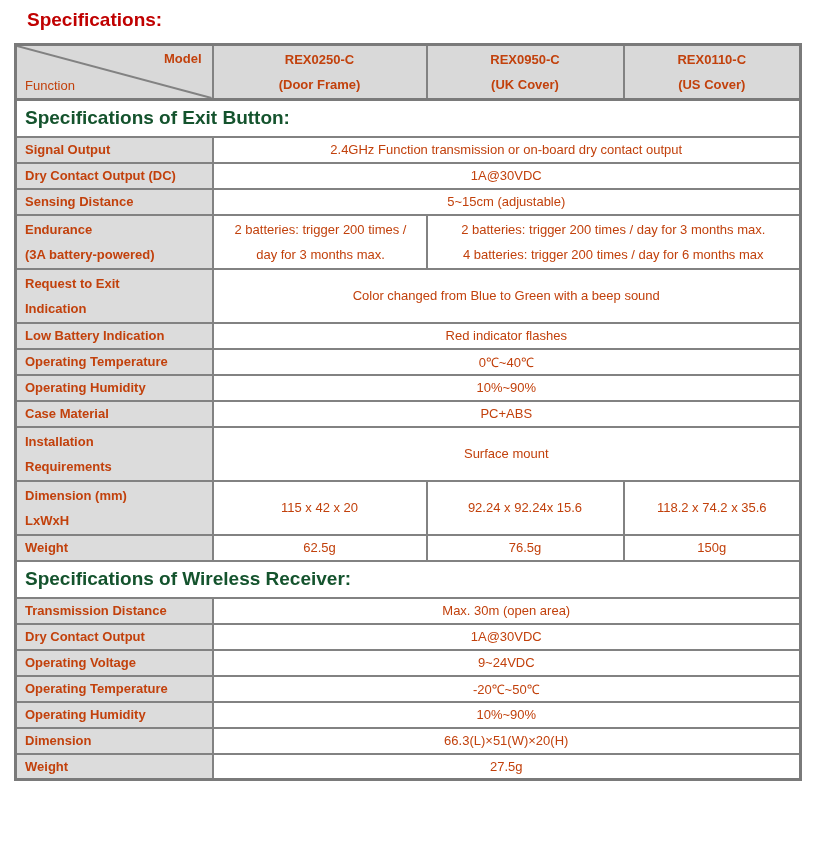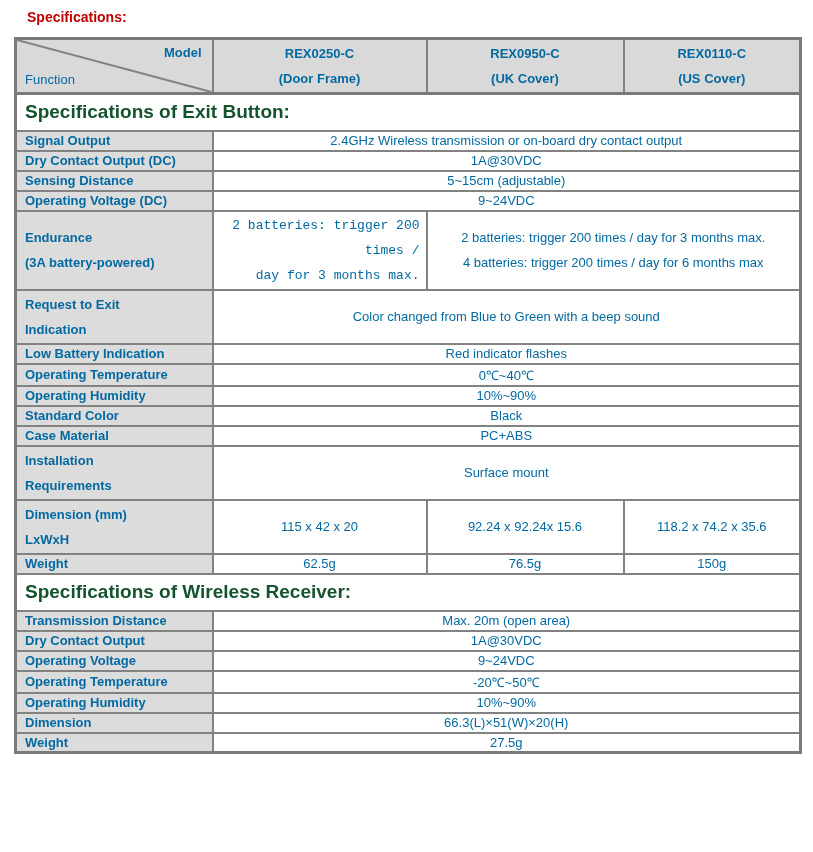--- a/index.html
+++ b/index.html
@@ -4,35 +4,35 @@
 <style>
   html, body { margin: 0; padding: 0; background: #ffffff; }
   body {
     width: 813px; height: 852px;
     font-family: "Liberation Sans", sans-serif;
     color: #3F3F5A;
     overflow: hidden;
   }
   .page-title {
     color: #C00000;
-    font-size: 14px;
+    font-size: 19px;
     font-weight: bold;
     margin: 9px 8px 12px 27px;
   }
   table.spec {
     border-collapse: collapse;
     table-layout: fixed;
     margin-left: 14px;
     width: 785px;
     border: 3px solid #7a7a7a;
   }
   td {
     border: 2px solid #828282;
     font-size: 13px;
-    color: #0369a1;
+    color: #c2410c;
     padding: 1px 6px;
     vertical-align: middle;
     overflow: hidden;
   }
   
   tr.header-row { height: 55px; }
   td.model-cell {
     background: #D9D9D9;
     text-align: center;
     font-weight: bold;
@@ -51,31 +51,31 @@
   
   tr.section-row { height: 37px; }
   td.section-cell {
     background: #ffffff;
     color: #14532d;
     font-weight: bold;
     font-size: 19px;
     padding-left: 8px;
   }
   
-  tr.r26 { height: 20px; margin-top: 46px; }
+  tr.r26 { height: 26px; margin-top: 46px; }
   tr.r50 { height: 50px; }
   tr.r52 { height: 52px; }
   td.label-cell {
     background: #DCDCDC;
     font-weight: bold;
     text-align: left;
     padding-left: 8px;
   }
   td.value-cell { text-align: center; background: #ffffff; }
-  td.left { text-align: right; padding-left: 8px; font-family: Liberation Mono, monospace; }
+  td.left { text-align: center; padding-left: 8px; }
   .pre { white-space: pre-line; }
   .two-line { line-height: 25px; margin-top: 14px; }
 </style>
 </head>
 <body>
 
 <div class="page-title">Specifications:</div>
 
 <table class="spec">
   <colgroup>
@@ -107,33 +107,29 @@
       <div>(US Cover)</div>
     </td>
   </tr>
 
   <tr class="section-row">
     <td class="section-cell" colspan="4">Specifications of Exit Button:</td>
   </tr>
 
   <tr class="r26">
     <td class="label-cell">Signal Output</td>
-    <td class="value-cell" colspan="3">2.4GHz Wireless transmission or on-board dry contact output</td>
+    <td class="value-cell" colspan="3">2.4GHz Function transmission or on-board dry contact output</td>
   </tr>
   <tr class="r26">
     <td class="label-cell">Dry Contact Output (DC)</td>
     <td class="value-cell" colspan="3">1A@30VDC</td>
   </tr>
   <tr class="r26">
     <td class="label-cell">Sensing Distance</td>
     <td class="value-cell" colspan="3">5~15cm (adjustable)</td>
-  </tr>
-  <tr class="r26">
-    <td class="label-cell">Operating Voltage (DC)</td>
-    <td class="value-cell" colspan="3">9~24VDC</td>
   </tr>
   <tr class="r52">
     <td class="label-cell pre two-line">Endurance
 (3A battery-powered)</td>
     <td class="value-cell left pre two-line">2 batteries: trigger 200 times /
 day for 3 months max.</td>
     <td class="value-cell pre two-line" colspan="2">2 batteries: trigger 200 times / day for 3 months max.
 4 batteries: trigger 200 times / day for 6 months max</td>
   </tr>
   <tr class="r50">
@@ -147,24 +143,20 @@
   </tr>
   <tr class="r26">
     <td class="label-cell">Operating Temperature</td>
     <td class="value-cell" colspan="3">0℃~40℃</td>
   </tr>
   <tr class="r26">
     <td class="label-cell">Operating Humidity</td>
     <td class="value-cell" colspan="3">10%~90%</td>
   </tr>
   <tr class="r26">
-    <td class="label-cell">Standard Color</td>
-    <td class="value-cell" colspan="3">Black</td>
-  </tr>
-  <tr class="r26">
     <td class="label-cell">Case Material</td>
     <td class="value-cell" colspan="3">PC+ABS</td>
   </tr>
   <tr class="r50">
     <td class="label-cell pre two-line">Installation
 Requirements</td>
     <td class="value-cell" colspan="3">Surface mount</td>
   </tr>
   <tr class="r52">
     <td class="label-cell pre two-line">Dimension (mm)
@@ -179,21 +171,21 @@
     <td class="value-cell">76.5g</td>
     <td class="value-cell">150g</td>
   </tr>
 
   <tr class="section-row">
     <td class="section-cell" colspan="4">Specifications of Wireless Receiver:</td>
   </tr>
 
   <tr class="r26">
     <td class="label-cell">Transmission Distance</td>
-    <td class="value-cell" colspan="3">Max. 20m (open area)</td>
+    <td class="value-cell" colspan="3">Max. 30m (open area)</td>
   </tr>
   <tr class="r26">
     <td class="label-cell">Dry Contact Output</td>
     <td class="value-cell" colspan="3">1A@30VDC</td>
   </tr>
   <tr class="r26">
     <td class="label-cell">Operating Voltage</td>
     <td class="value-cell" colspan="3">9~24VDC</td>
   </tr>
   <tr class="r26">

